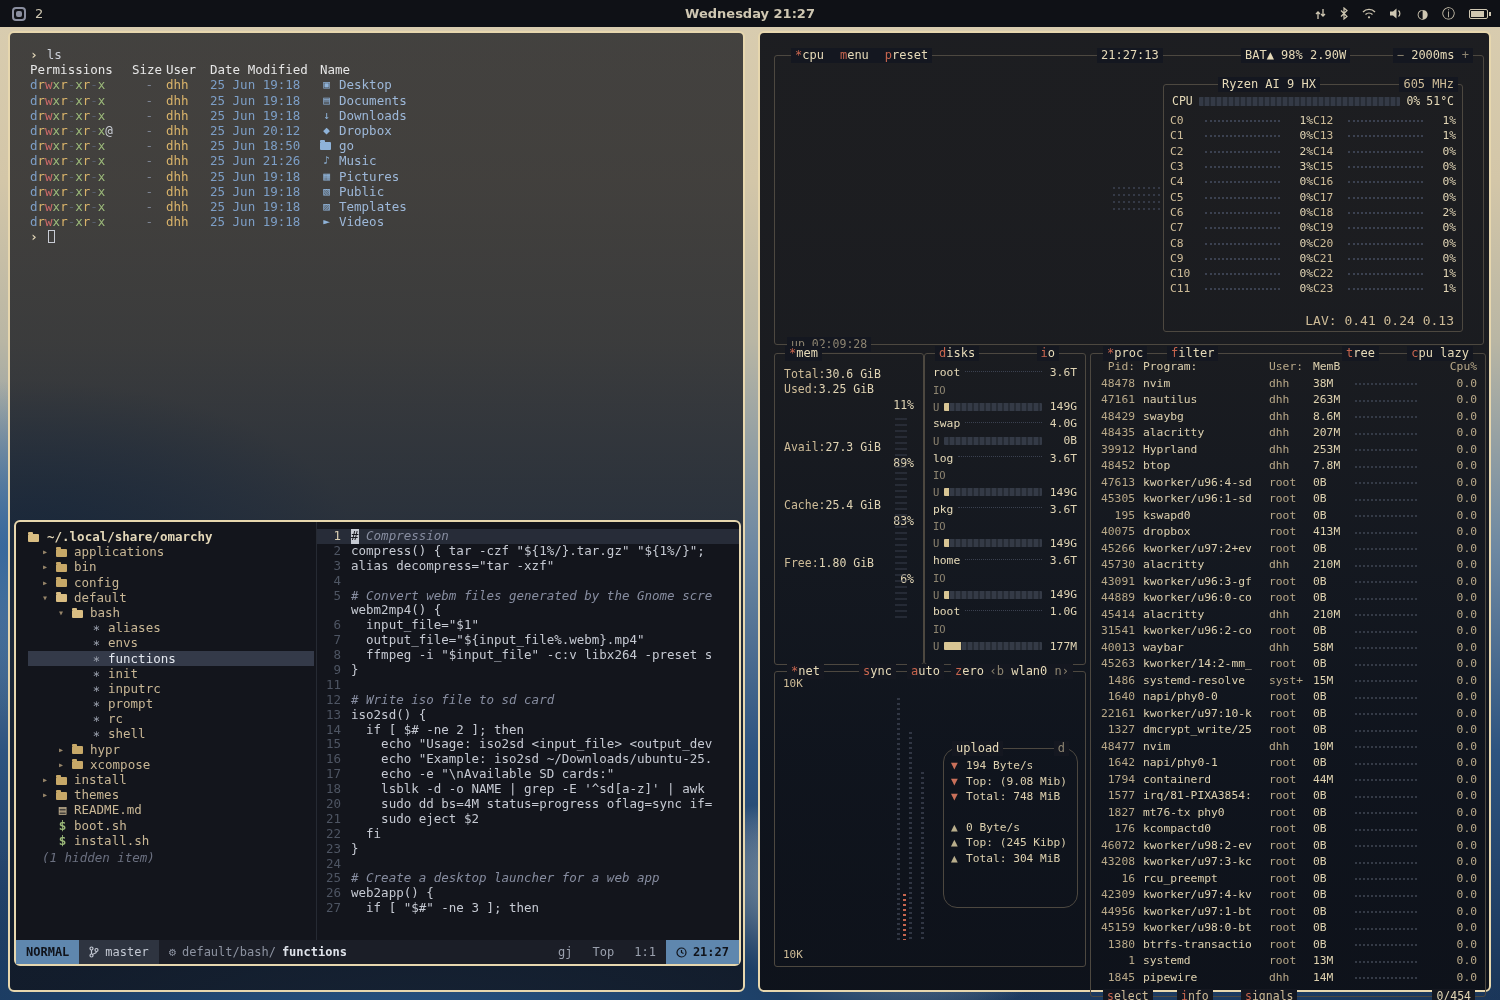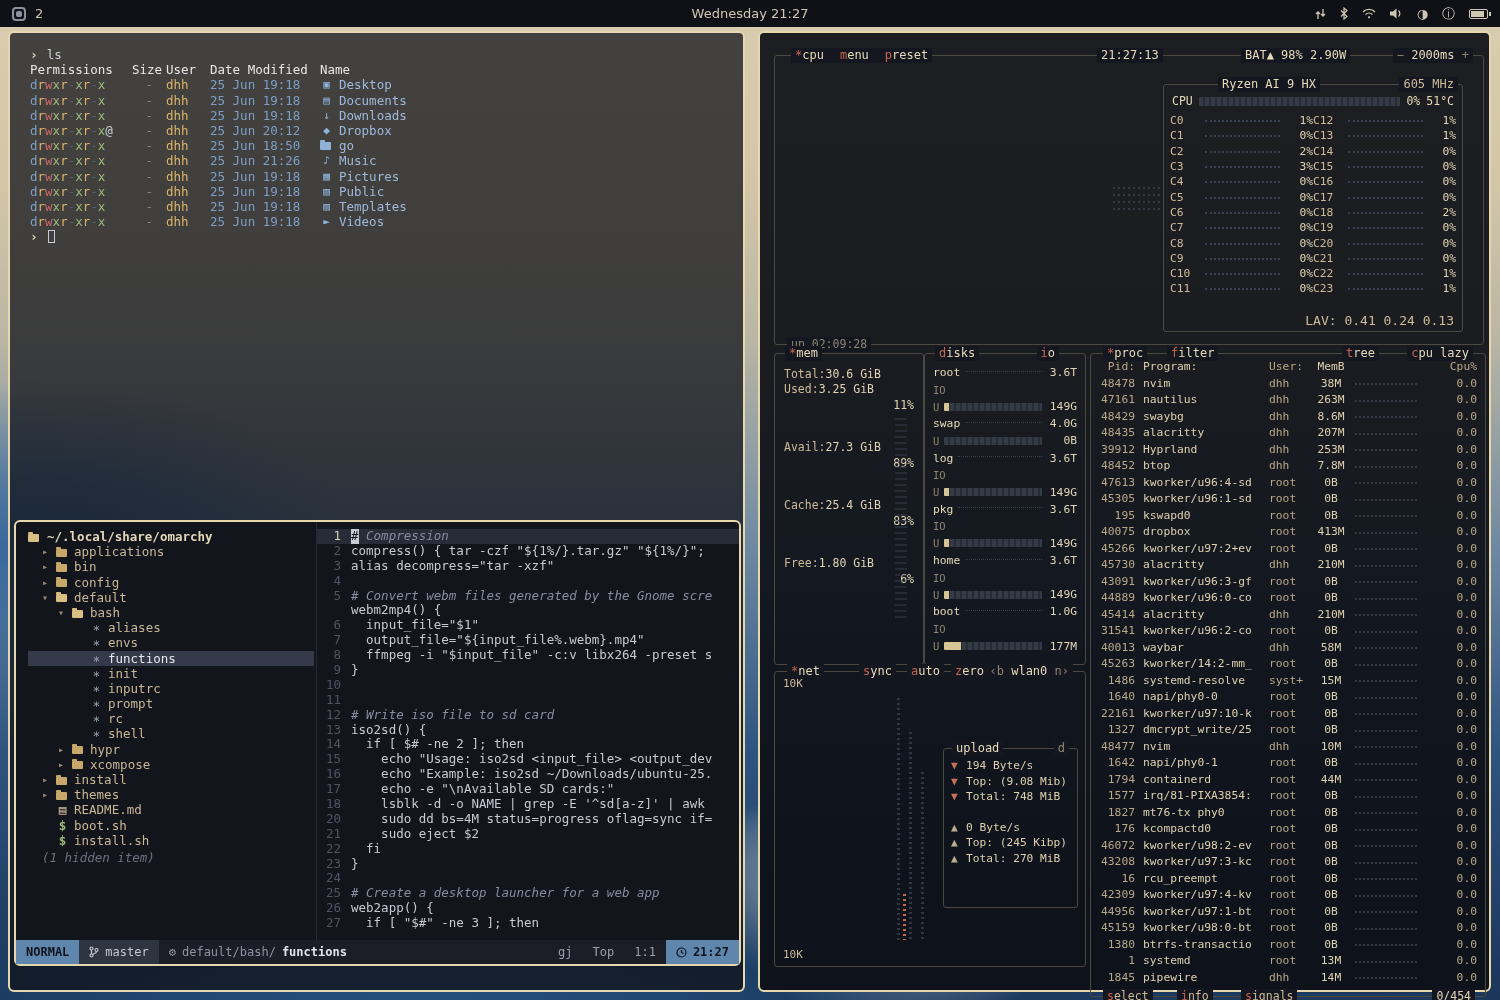--- a/index.html
+++ b/index.html
@@ -13,21 +13,21 @@
       radial-gradient(ellipse 420px 200px at 55% 92%, #dfe5e3 0%, rgba(223,229,227,0) 60%),
       radial-gradient(ellipse 700px 300px at 80% 115%, #234a75 0%, rgba(35,74,117,0) 70%),
       linear-gradient(180deg,#d9cdb0 0%,#d3c6a8 18%,#b9b6a4 34%,#6d88a2 55%,#2e5480 75%,#1a3558 100%);
     background-attachment:fixed;
   }
   
   .topbar{position:absolute;left:0;top:0;right:0;height:27px;background:#0f1116;display:flex;align-items:center;padding:0 12px;color:#cfc7b2;font-family:"DejaVu Sans",sans-serif;font-size:13px;z-index:10}
   .tb-left{display:flex;align-items:center;gap:9px}
   .ws-icon{width:14px;height:14px;border:2px solid #8b8fa0;border-radius:4px;position:relative;display:inline-block}
   .ws-icon::after{content:"";position:absolute;inset:2px;background:#8b8fa0;border-radius:2px}
-  .tb-center{position:absolute;left:0;right:0;text-align:center;font-weight:normal;pointer-events:none}
+  .tb-center{position:absolute;left:0;right:0;text-align:center;font-weight:bold;pointer-events:none}
   .tb-right{margin-left:auto;display:flex;align-items:center;gap:14px}
   .tb-ic{display:flex;align-items:center;color:#cfc7b2;font-size:13px;line-height:1}
   .tb-ic svg{display:block}
   .batt{width:19px;height:10px;border:1px solid #cfc7b2;border-radius:2px;position:relative}
   .batt::before{content:"";position:absolute;right:-4px;top:2px;width:2px;height:4px;background:#cfc7b2}
   .batt::after{content:"";position:absolute;top:1px;left:1px;bottom:1px;right:3px;background:#cfc7b2}
   
   .win{position:absolute;border:2px solid #e7d7ae;border-radius:6px}
   
   .term{left:8px;top:31px;width:737px;height:961px;z-index:1;
@@ -150,37 +150,37 @@
   .drow.du .dl{color:#8d8470;font-size:10.5px}
   .dbar{flex:1;height:8px;margin:0 5px;background:repeating-linear-gradient(90deg,#343a46 0 4px,#262b34 4px 6px);border-radius:1px;position:relative;overflow:hidden}
   .dbar i{position:absolute;left:0;top:0;bottom:0;background:#d8c594}
   .bx-net{left:14px;top:638px;width:312px;height:296px}
   .nt-net{left:12px}.nt-sync{left:84px}.nt-auto{left:132px}.nt-zero{left:176px}.nt-if{right:12px}
   .scale-top{position:absolute;left:8px;top:5px;color:#cdbb97;font-size:11px}
   .scale-bot{position:absolute;left:8px;bottom:5px;color:#cdbb97;font-size:11px}
   .net-decor{position:absolute;width:3px;opacity:.75;background:repeating-linear-gradient(180deg,#3b4150 0 2px,transparent 2px 5px)}
   .nd1{left:122px;top:26px;bottom:26px}.nd2{left:134px;top:60px;bottom:26px}.nd3{left:146px;top:100px;bottom:26px}
   .net-red{position:absolute;left:128px;bottom:26px;height:46px;width:3px;background:repeating-linear-gradient(180deg,#c7654e 0 2px,transparent 2px 5px)}
-  .upbox{position:absolute;left:168px;top:76px;width:135px;height:160px;border:1px solid #4d4840;border-radius:3px}
+  .upbox{position:absolute;left:168px;top:76px;width:135px;height:160px;border:1px solid #4d4840;border-radius:14px}
   .up-title{left:8px}
   .up-key{right:8px;color:#8d8470}
   .net-stats{padding:9px 0 0}
   .nrow{display:flex;align-items:center;gap:5px;padding:0 7px;height:15.4px;font-size:11.2px}
   .nrow .na{width:10px}
   .nrow.down .na{color:#c9705a}
   .nrow.up .na{color:#b9ae8c}
   .nrow .ns{color:#ddd0ae}
   .bx-proc{left:330px;top:320px;width:396px;height:644px}
   .pt-proc{left:12px}.pt-filter{left:76px}.pt-tree{right:106px}.pt-lazy{right:12px}
   .phead{display:flex;align-items:center;padding:6px 6px 2px;font-size:11.3px;color:#cdbb97}
   .prow{display:flex;align-items:center;padding:0 6px;height:16.5px;font-size:11.3px;cursor:default}
   .p-pid{width:46px;text-align:right;padding-right:8px;color:#b8a888}
   .p-prog{width:126px;overflow:hidden;white-space:nowrap;color:#ddd0ae}
   .p-user{width:44px;color:#b8a888}
-  .p-mem{width:36px;text-align:center;color:#ddd0ae}
+  .p-mem{width:36px;text-align:left;color:#ddd0ae}
   .p-graph{width:62px;margin:0 6px 3px;border-bottom:2px dotted #343a46;height:7px}
   .p-cpu{flex:1;text-align:right;padding-right:2px;color:#b8a888}
   .f-select{left:12px}.f-info{left:86px}.f-signals{left:150px}.f-count{right:10px;color:#e0d4b4}
 </style>
 </head>
 <body>
 
 <div class="topbar">
   <div class="tb-left">
     <span class="ws-icon"></span>
@@ -497,24 +497,20 @@
           <div class="cline">
             <span class="lnum">8</span>
             <span class="ltext">  ffmpeg -i "$input_file" -c:v libx264 -preset s</span>
           </div>
 
           <div class="cline">
             <span class="lnum">9</span>
             <span class="ltext">}</span>
           </div>
 
-          <div class="cline">
-            <span class="lnum">10</span>
-            <span class="ltext"></span>
-          </div>
 
           <div class="cline">
             <span class="lnum">11</span>
             <span class="ltext"></span>
           </div>
 
           <div class="cline cm">
             <span class="lnum">12</span>
             <span class="ltext"># Write iso file to sd card</span>
           </div>
@@ -1013,21 +1009,21 @@
             <span class="ns">0 Byte/s</span>
           </div>
 
           <div class="nrow up">
             <span class="na">▲</span>
             <span class="ns">Top: (245 Kibp)</span>
           </div>
 
           <div class="nrow up">
             <span class="na">▲</span>
-            <span class="ns">Total: 270 MiB</span>
+            <span class="ns">Total: 304 MiB</span>
           </div>
         </div>
     </div>
   </div>
 
   <div class="bx bx-proc">
     <span class="bt pt-proc"><span class="hk starred">proc</span></span>
     <span class="bt pt-filter"><span class="hk">filter</span></span>
     <span class="bt pt-tree"><span class="hk">tree</span></span>
     <span class="bt pt-lazy"><span class="hk">cpu lazy</span></span>

